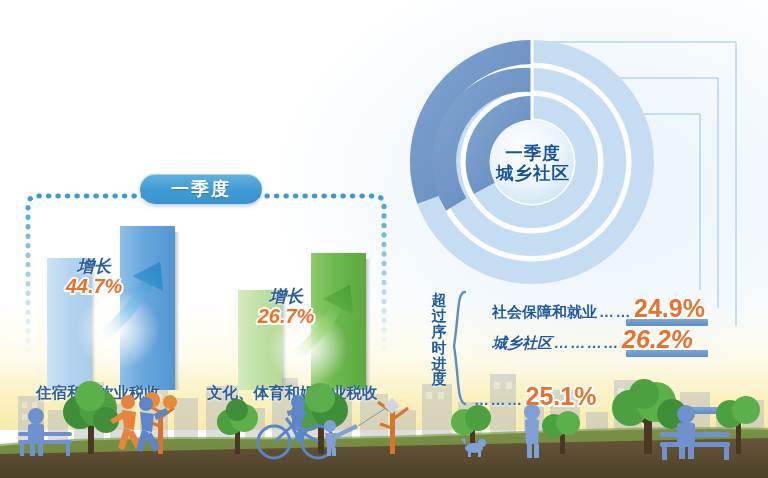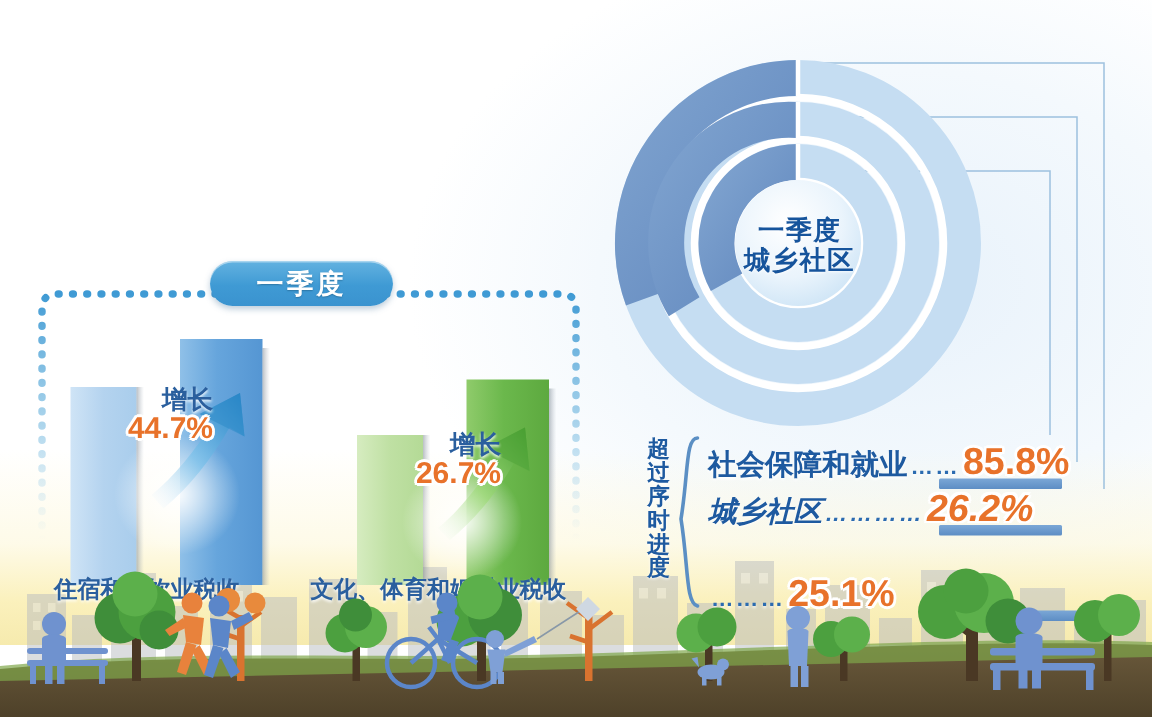--- a/index.html
+++ b/index.html
@@ -34,21 +34,21 @@
     background:linear-gradient(180deg,#63b2e0 0%,#3f9ad4 55%,#3a93cf 100%);
     box-shadow:0 2px 4px rgba(60,110,150,.35), inset 0 1px 0 rgba(255,255,255,.45);
     display:flex;align-items:center;justify-content:center;}
   .pill span{color:#fff;font-size:18px;font-weight:bold;letter-spacing:2px;
     text-shadow:0 1px 1px rgba(30,90,130,.55);}
 
   
   .barbox{position:absolute;left:0;top:0;width:768px;height:478px;pointer-events:none;}
 
   
-  .glabel{position:absolute;text-align:right;}
+  .glabel{position:absolute;text-align:center;font-style:italic;}
   .glabel .zz{display:block;color:#2a5f9e;font-size:17px;font-weight:bold;
     text-shadow:0 1px 2px rgba(255,255,255,.95);line-height:1;}
   .glabel .pct{display:block;font-size:20px;font-weight:bold;color:#e8722a;
     line-height:1.15;
     text-shadow:
       -1.5px -1.5px 0 #fff, 1.5px -1.5px 0 #fff, -1.5px 1.5px 0 #fff, 1.5px 1.5px 0 #fff,
       0 -1.8px 0 #fff, 0 1.8px 0 #fff, -1.8px 0 0 #fff, 1.8px 0 0 #fff;}
 
   
   .cap{position:absolute;color:#2a5f9e;font-size:15.5px;font-weight:bold;
@@ -66,22 +66,22 @@
   .conn{position:absolute;left:400px;top:40px;width:368px;height:330px;}
 
   
   .legend{position:absolute;left:428px;top:292px;width:330px;height:130px;}
   .vtitle{position:absolute;left:0;top:0;width:22px;
     color:#1e5aa0;font-size:15px;font-weight:bold;line-height:1.06;
     text-align:center;text-shadow:0 1px 2px rgba(255,255,255,.95);}
   .brace{position:absolute;left:22px;top:-2px;width:18px;height:118px;}
 
   .lrow{position:absolute;display:flex;align-items:baseline;white-space:nowrap;}
-  .lname{color:#1e5aa0;font-size:19px;font-weight:bold;
-    text-shadow:0 1px 2px rgba(255,255,255,.95);}
+  .lname{color:#1e5aa0;font-size:15px;font-weight:bold;
+    text-shadow:0 1px 2px rgba(255,255,255,.95);margin-left:20px;}
   .ldots{color:#2b6bb0;font-size:15px;font-weight:bold;letter-spacing:1.5px;
     padding:0 2px;text-shadow:0 1px 2px rgba(255,255,255,.9);}
   .lval{font-size:25px;font-weight:bold;color:#e8722a;position:relative;
     text-shadow:
       -1.5px -1.5px 0 #fff, 1.5px -1.5px 0 #fff, -1.5px 1.5px 0 #fff, 1.5px 1.5px 0 #fff,
       0 -1.8px 0 #fff, 0 1.8px 0 #fff, -1.8px 0 0 #fff, 1.8px 0 0 #fff;}
   .ubar{position:absolute;height:7px;
     background:linear-gradient(180deg,#7ba7d6,#5d8dc4);border-radius:1px;}
 </style>
 </head>
@@ -282,21 +282,21 @@
 
     <div class="vtitle">超过序时进度</div>
 
     <svg class="brace" viewBox="0 0 18 118" preserveAspectRatio="none">
       <path d="M15,2 C7,2 9,25 4,56 C9,87 7,112 15,114" fill="none" stroke="#5b8fc4" stroke-width="2.4" stroke-linecap="round"></path>
     </svg>
 
     <div class="lrow" style="left:44px;top:2px;">
       <span class="lname">社会保障和就业</span>
       <span class="ldots">……</span>
-      <span class="lval">85.8%</span>
+      <span class="lval">24.9%</span>
     </div>
     <div class="ubar" style="left:198px;top:27px;width:82px;"></div>
 
     <div class="lrow" style="left:44px;top:33px;font-style:italic;">
       <span class="lname">城乡社区</span>
       <span class="ldots">…………</span>
       <span class="lval">26.2%</span>
     </div>
     <div class="ubar" style="left:198px;top:58px;width:82px;"></div>
 

